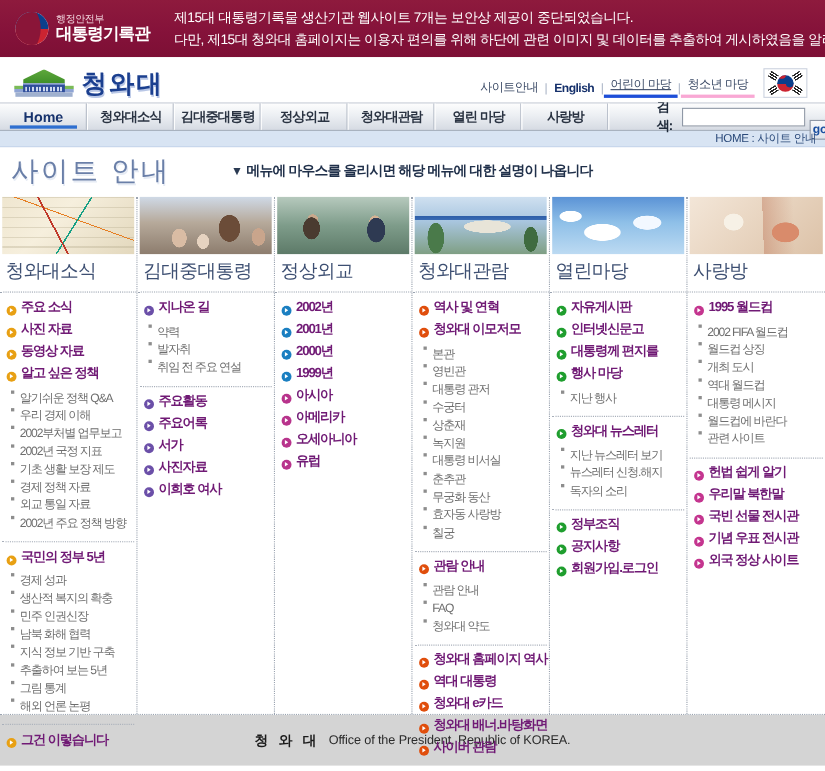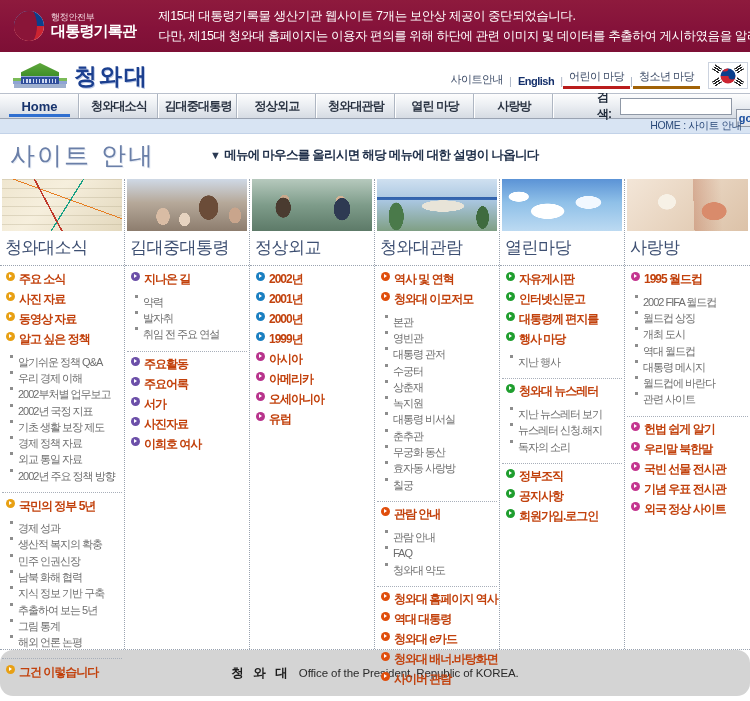--- a/index.html
+++ b/index.html
@@ -87,30 +87,30 @@
   }
   .bh-wingl { left: 1px; }
   .bh-wingr { right: 1px; }
   .brand-name {
     font-size: 23px; font-weight: bold; color: #1b3f8f;
     letter-spacing: 2px; line-height: 1;
     text-shadow: 1px 1px 0 #b9c7e6;
   }
   .header-right {
     margin-left: auto; display: flex; align-items: flex-end;
-    padding-right: 2px; padding-bottom: 4px;
+    padding-right: 16px; padding-bottom: 4px;
   }
   .util-links { display: flex; align-items: flex-end; gap: 0; margin-right: 8px; }
   .util-link {
     font-size: 11px; color: #3b4a66; letter-spacing: -0.5px;
     padding: 0 6px 2px 6px; cursor: pointer; white-space: nowrap;
   }
   .util-link.en { font-weight: bold; color: #15306b; }
-  .util-link.u-orange { border-bottom: 3px solid #b91c1c; }
-  .util-link.u-green { border-bottom: 3px solid #a16207; margin-top: 26px; }
+  .util-link.u-orange { border-bottom: 3px solid #1d4ed8; text-decoration: underline; }
+  .util-link.u-green { border-bottom: 3px solid #f9a8d4; margin-top: 26px; }
   .util-sep { color: #a8b2c4; font-size: 11px; padding-bottom: 2px; }
   .flag {
     width: 40px; height: 27px; position: relative; background: #ffffff;
     border: 1px solid #ccd3df; flex: 0 0 auto;
   }
   .flag-circle {
     position: absolute; left: 50%; top: 50%; transform: translate(-50%,-50%);
     width: 15px; height: 15px; border-radius: 50%; overflow: hidden;
     background: linear-gradient(to bottom, #0b3f8c 0 50%, #cc2431 50% 100%);
   }
@@ -266,24 +266,24 @@
   .col-title {
     font-size: 17px; color: #3d4f72; letter-spacing: -0.5px;
     font-family: "DejaVu Serif", "Liberation Serif", serif;
     padding: 7px 0 8px 5px; line-height: 1.1;
     border-bottom: 1px dotted #9aa3b0;
     white-space: nowrap;
   }
   .col-list { padding: 4px 0 0 0; }
 
   .mitem {
-    display: flex; align-items: flex-start; gap: 4px;
+    display: flex; align-items: flex-end; gap: 4px;
     padding: 2.5px 2px 2.5px 6px;
     font-size: 12px; font-weight: bold; letter-spacing: -1px;
-    color: #c2410c; cursor: pointer; white-space: nowrap;
+    color: #701a75; cursor: pointer; white-space: nowrap;
     line-height: 1.25;
   }
 
   .bullet {
     width: 9px; height: 9px; border-radius: 50%;
     flex: 0 0 auto; position: relative;
   }
   .bullet::after {
     content: ""; position: absolute;
     left: 3.2px; top: 2px;
@@ -307,21 +307,20 @@
 
   
   .footer-sep {
     border-top: 1px dotted #9aa3b0;
     margin: 0;
   }
   .footer {
     height: 46px; background: #d4d4d4;
     display: flex; align-items: center; justify-content: center;
     gap: 8px;
-    border-radius: 13px;
   }
   .footer-ko {
     font-size: 12.5px; font-weight: bold; color: #1b1b1b; letter-spacing: 3px;
   }
   .footer-en {
     font-size: 11.5px; color: #2b2b2b; letter-spacing: -0.1px;
   }
 </style>
 </head>
 <body>

